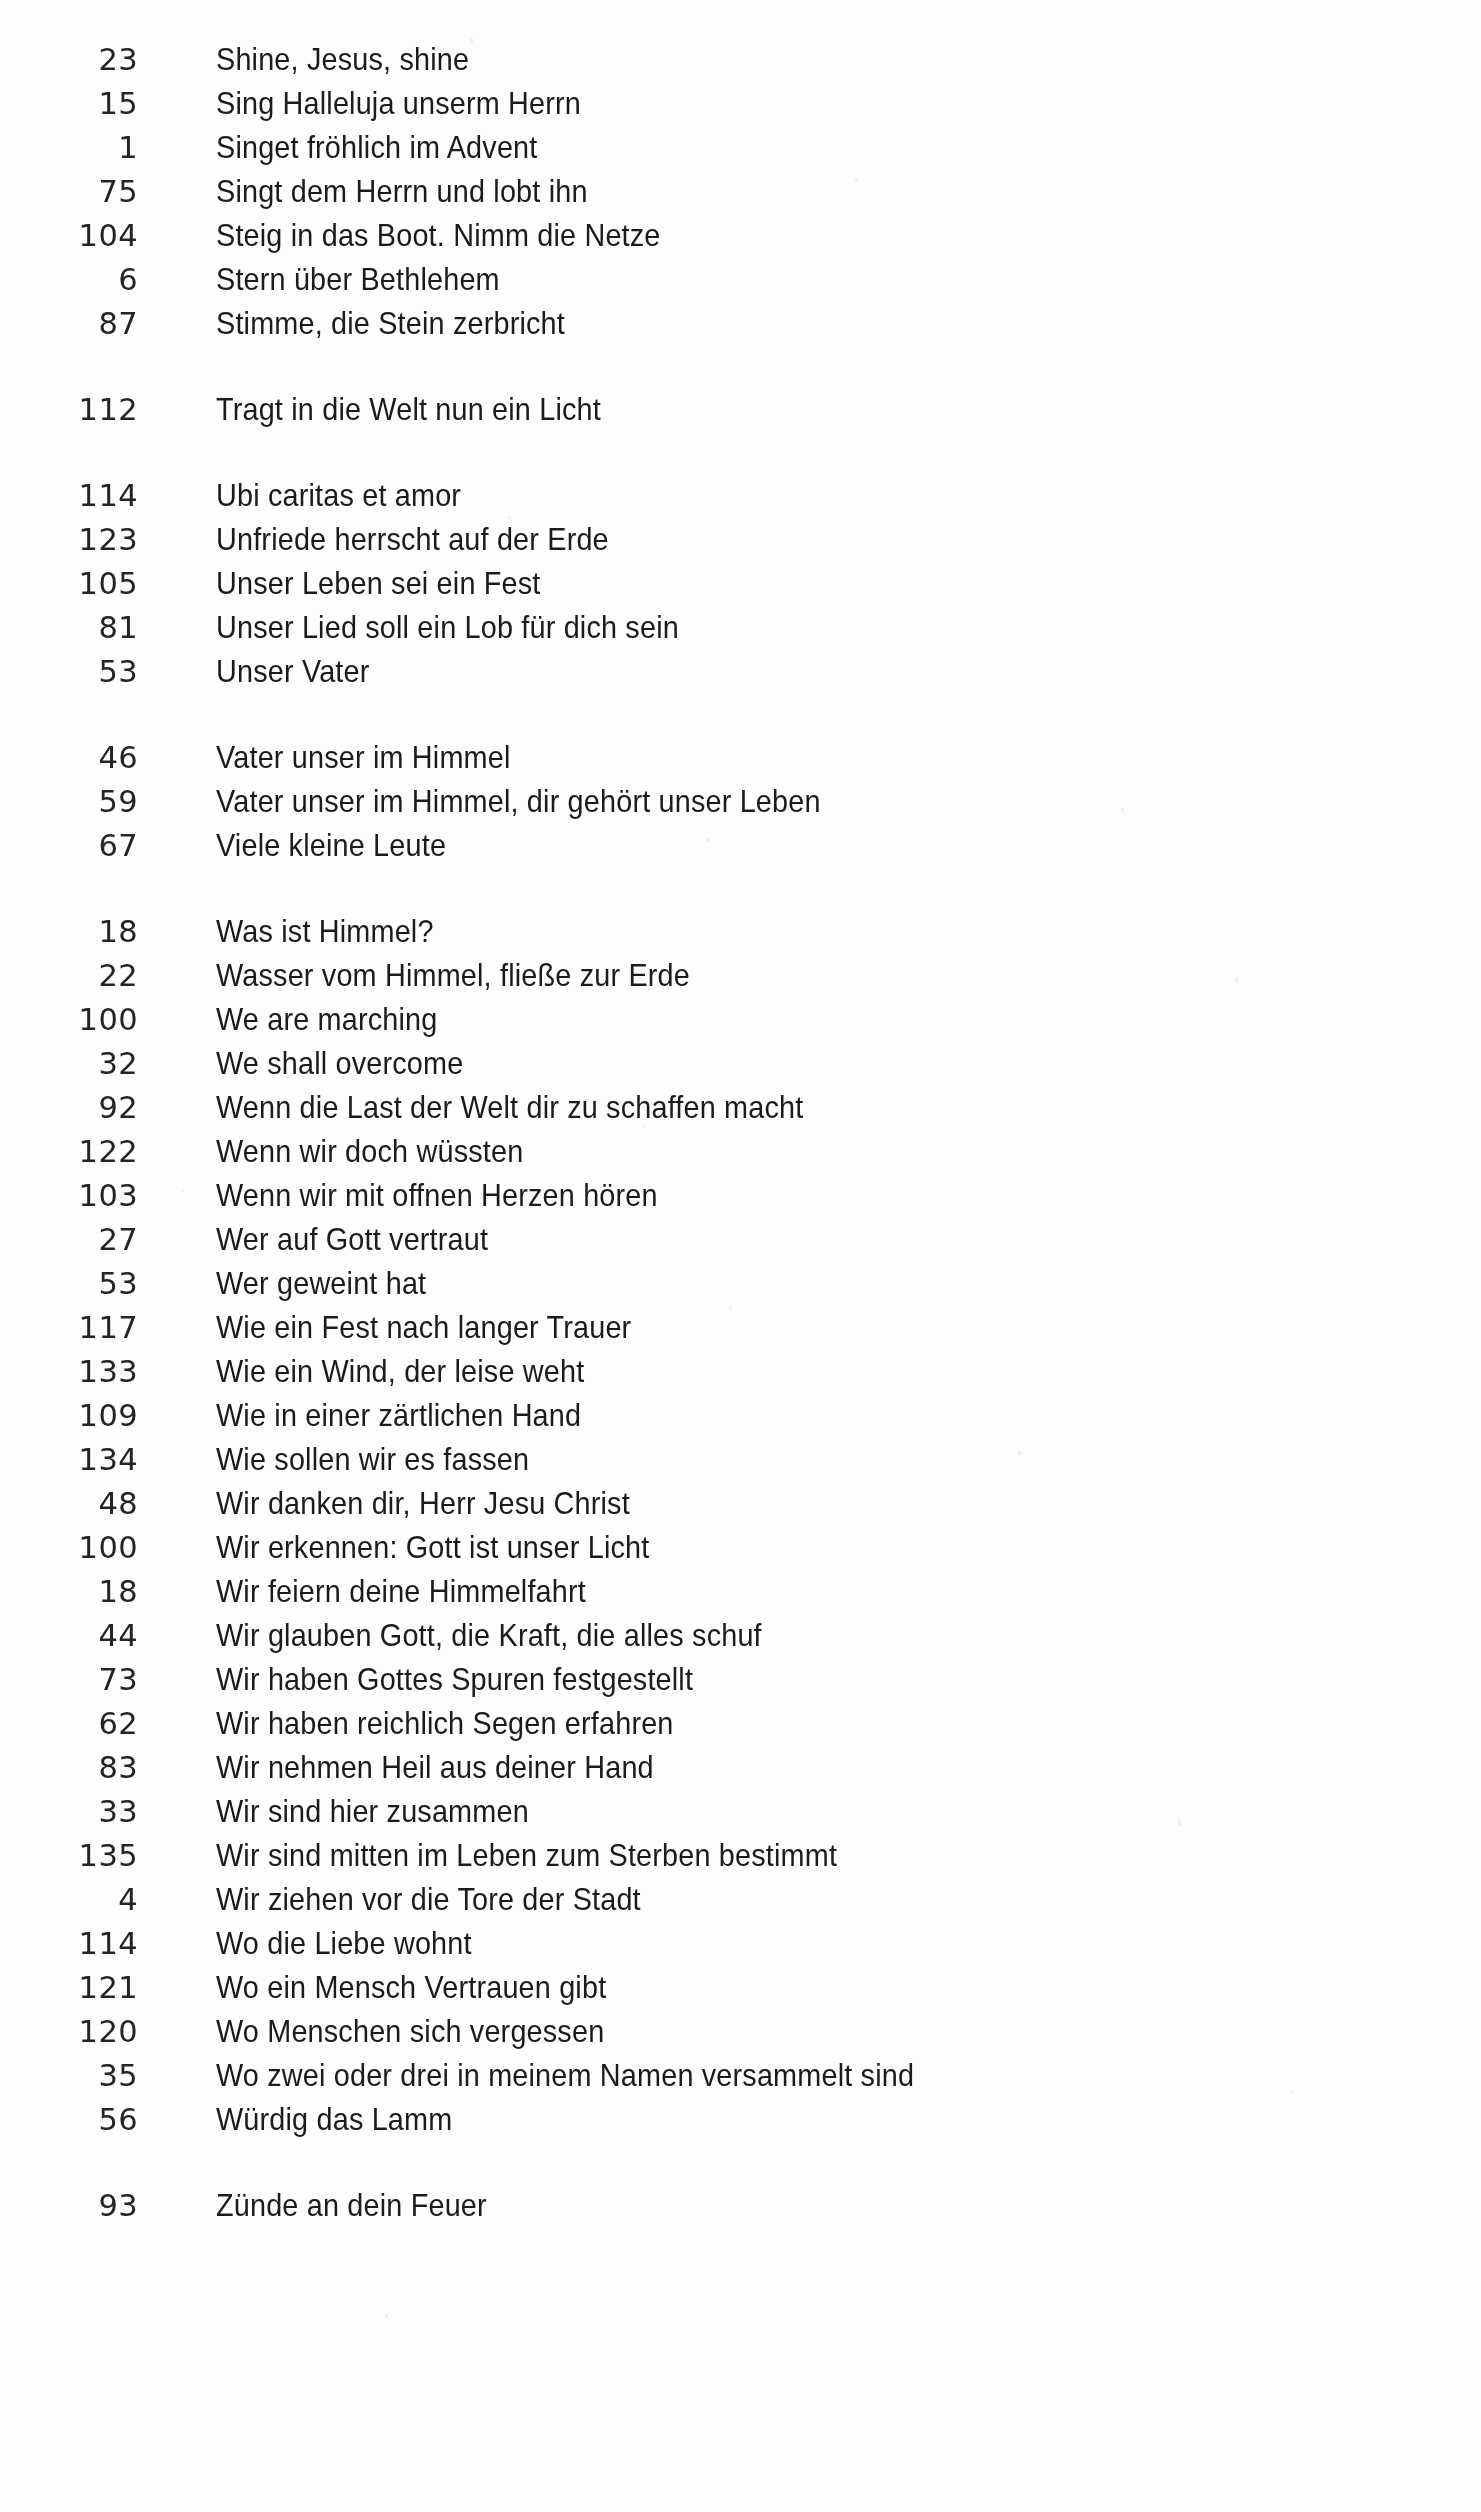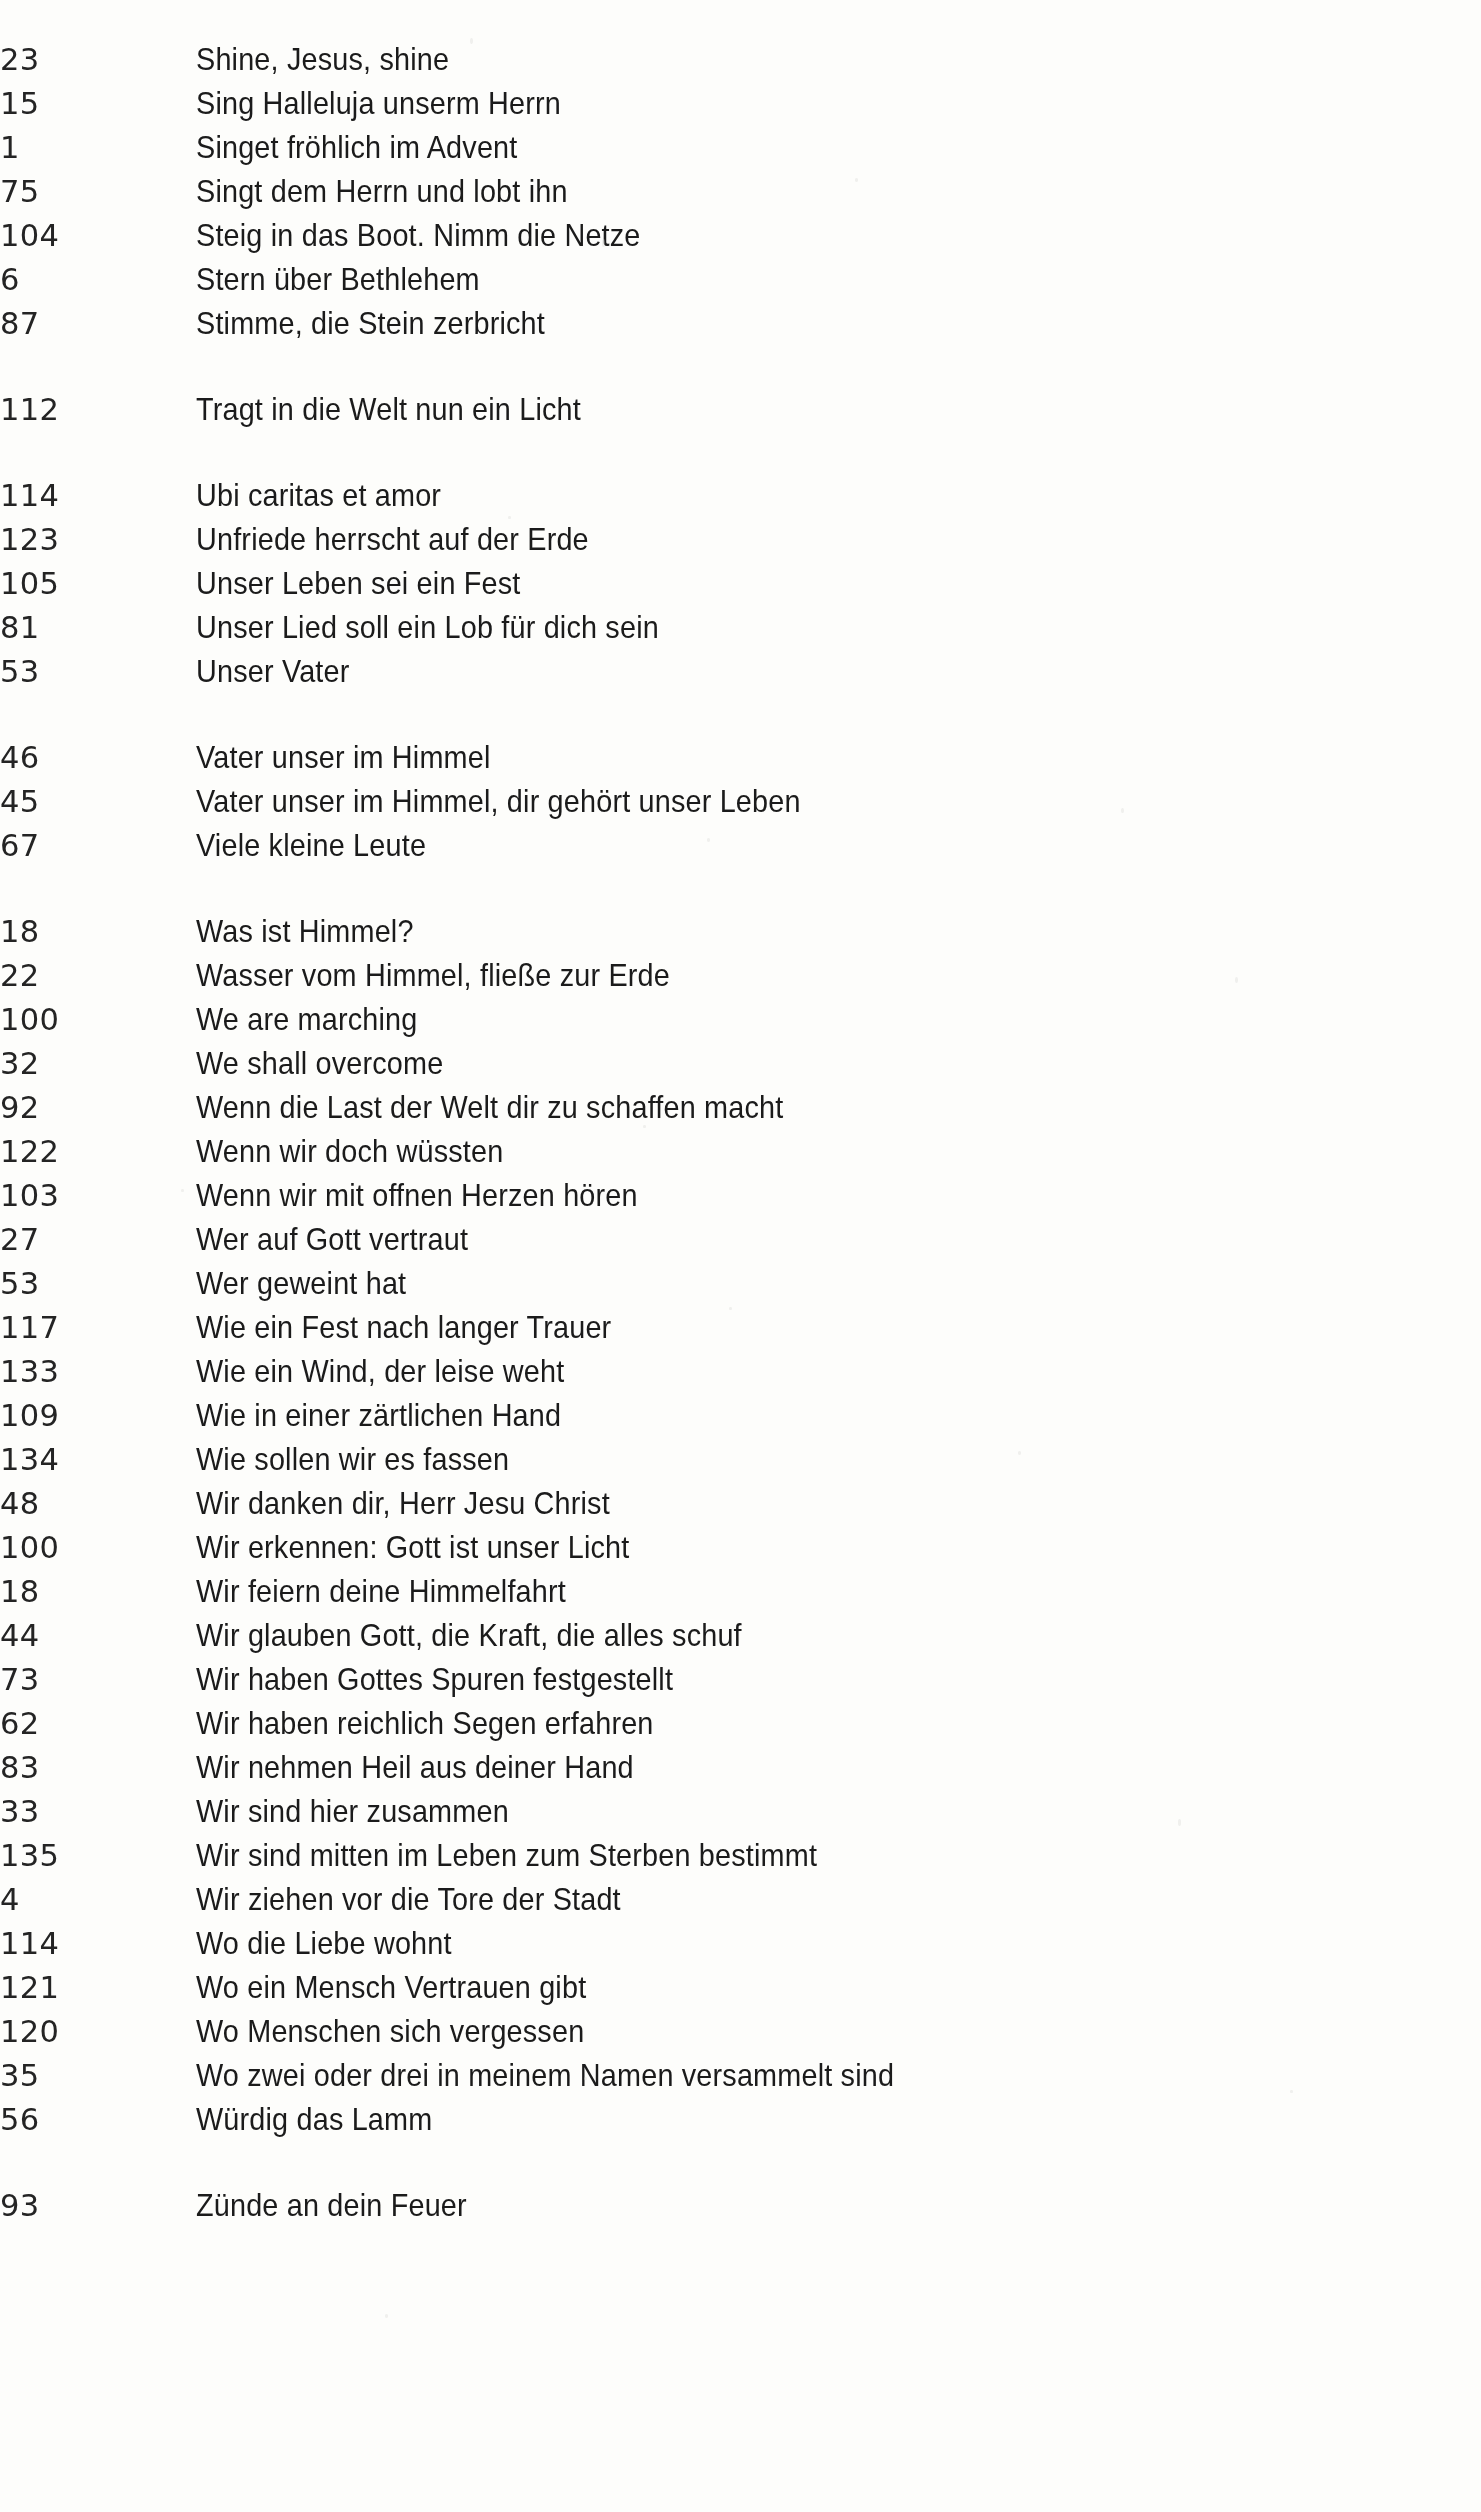--- a/index.html
+++ b/index.html
@@ -44,25 +44,27 @@
     display: flex;
     align-items: baseline;
     height: 44px;
     line-height: 44px;
     white-space: nowrap;
   }
 
   .entry-number {
     width: 118px;
     flex: 0 0 118px;
+    text-align: right;
     font-family: "DejaVu Sans", sans-serif;
     font-size: 30.5px;
     font-weight: 400;
     color: #242424;
     letter-spacing: 0.4px;
+    margin-left: 20px;
   }
 
   .entry-title {
     margin-left: 78px;
     font-family: "Liberation Sans Narrow", "Liberation Sans", "DejaVu Sans Condensed", sans-serif;
     font-size: 32px;
     font-weight: 400;
     color: #1b1b1b;
     transform: scaleX(0.9);
     transform-origin: left center;
@@ -130,21 +132,21 @@
         <span class="entry-number">53</span>
         <span class="entry-title">Unser Vater</span>
       </div>
     </div>
     <div class="index-group">
       <div class="index-entry">
         <span class="entry-number">46</span>
         <span class="entry-title">Vater unser im Himmel</span>
       </div>
       <div class="index-entry">
-        <span class="entry-number">45</span>
+        <span class="entry-number">59</span>
         <span class="entry-title">Vater unser im Himmel, dir gehört unser Leben</span>
       </div>
       <div class="index-entry">
         <span class="entry-number">67</span>
         <span class="entry-title">Viele kleine Leute</span>
       </div>
     </div>
     <div class="index-group">
       <div class="index-entry">
         <span class="entry-number">18</span>

